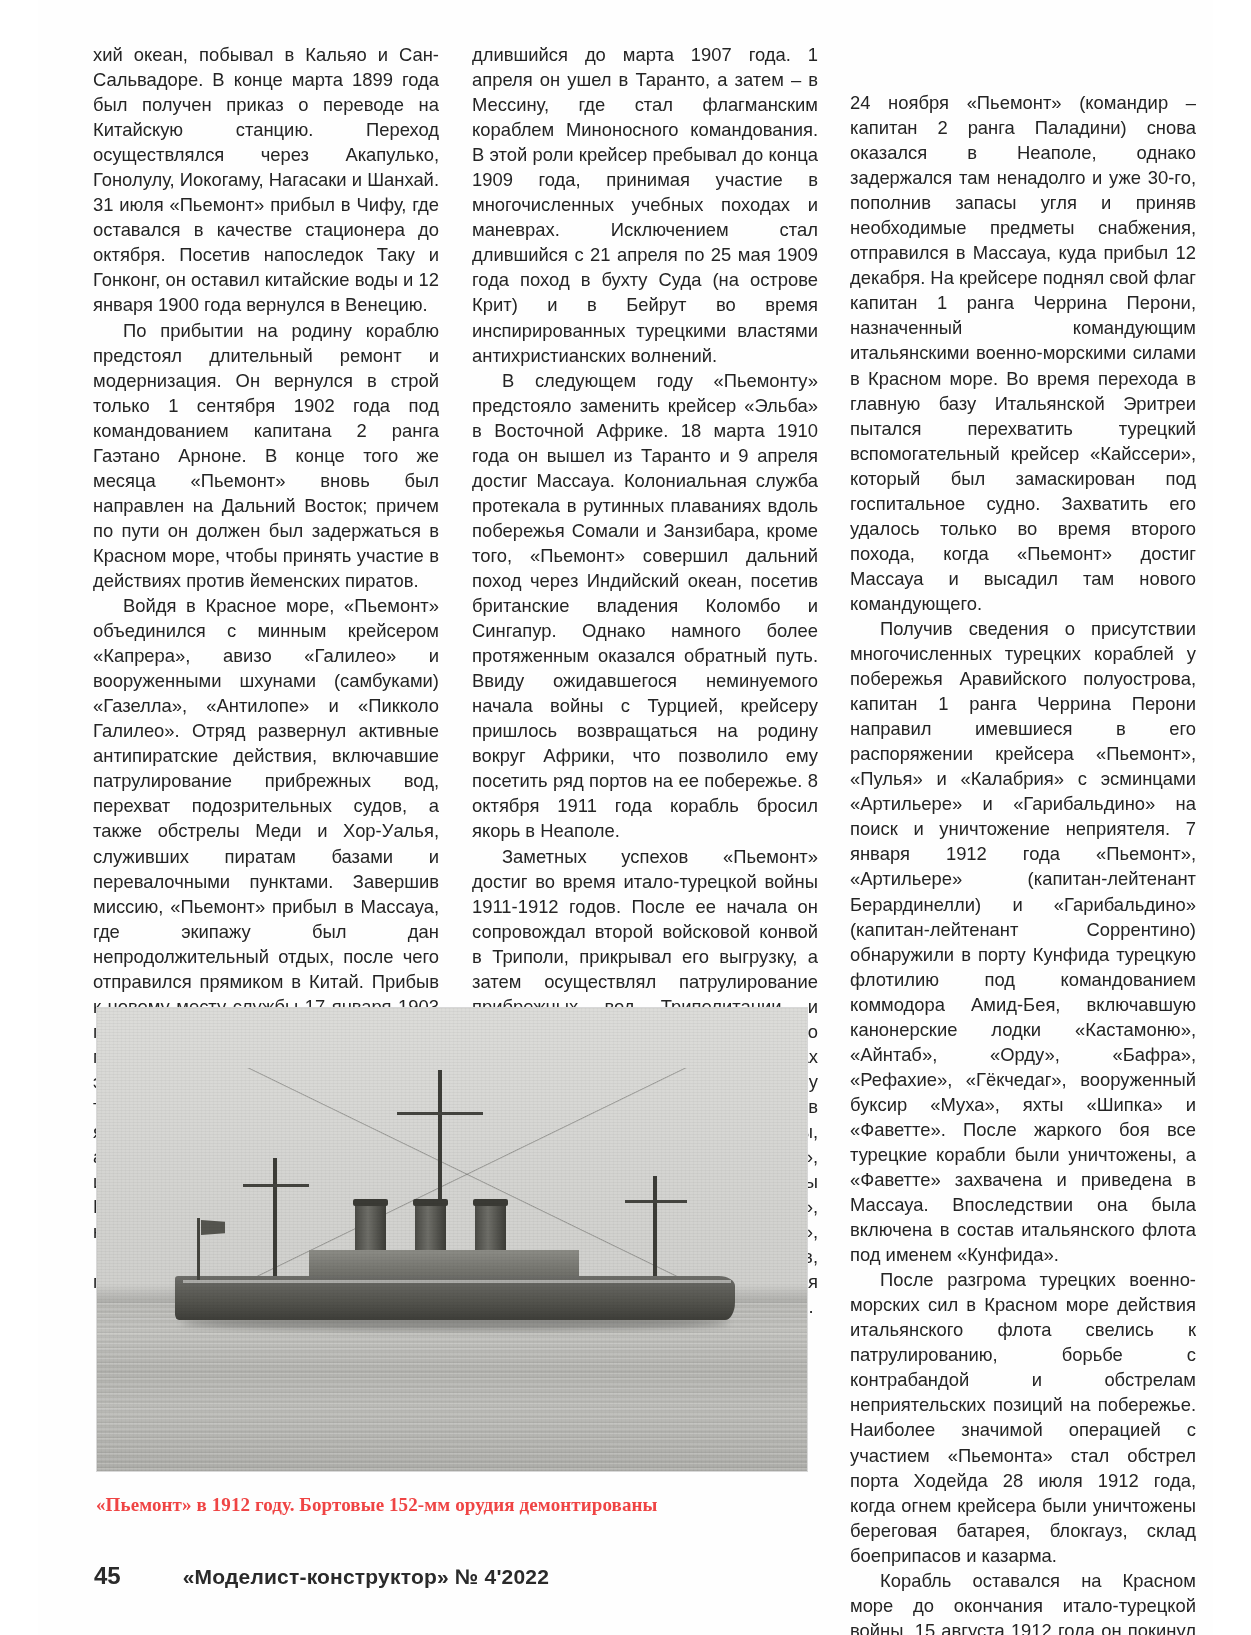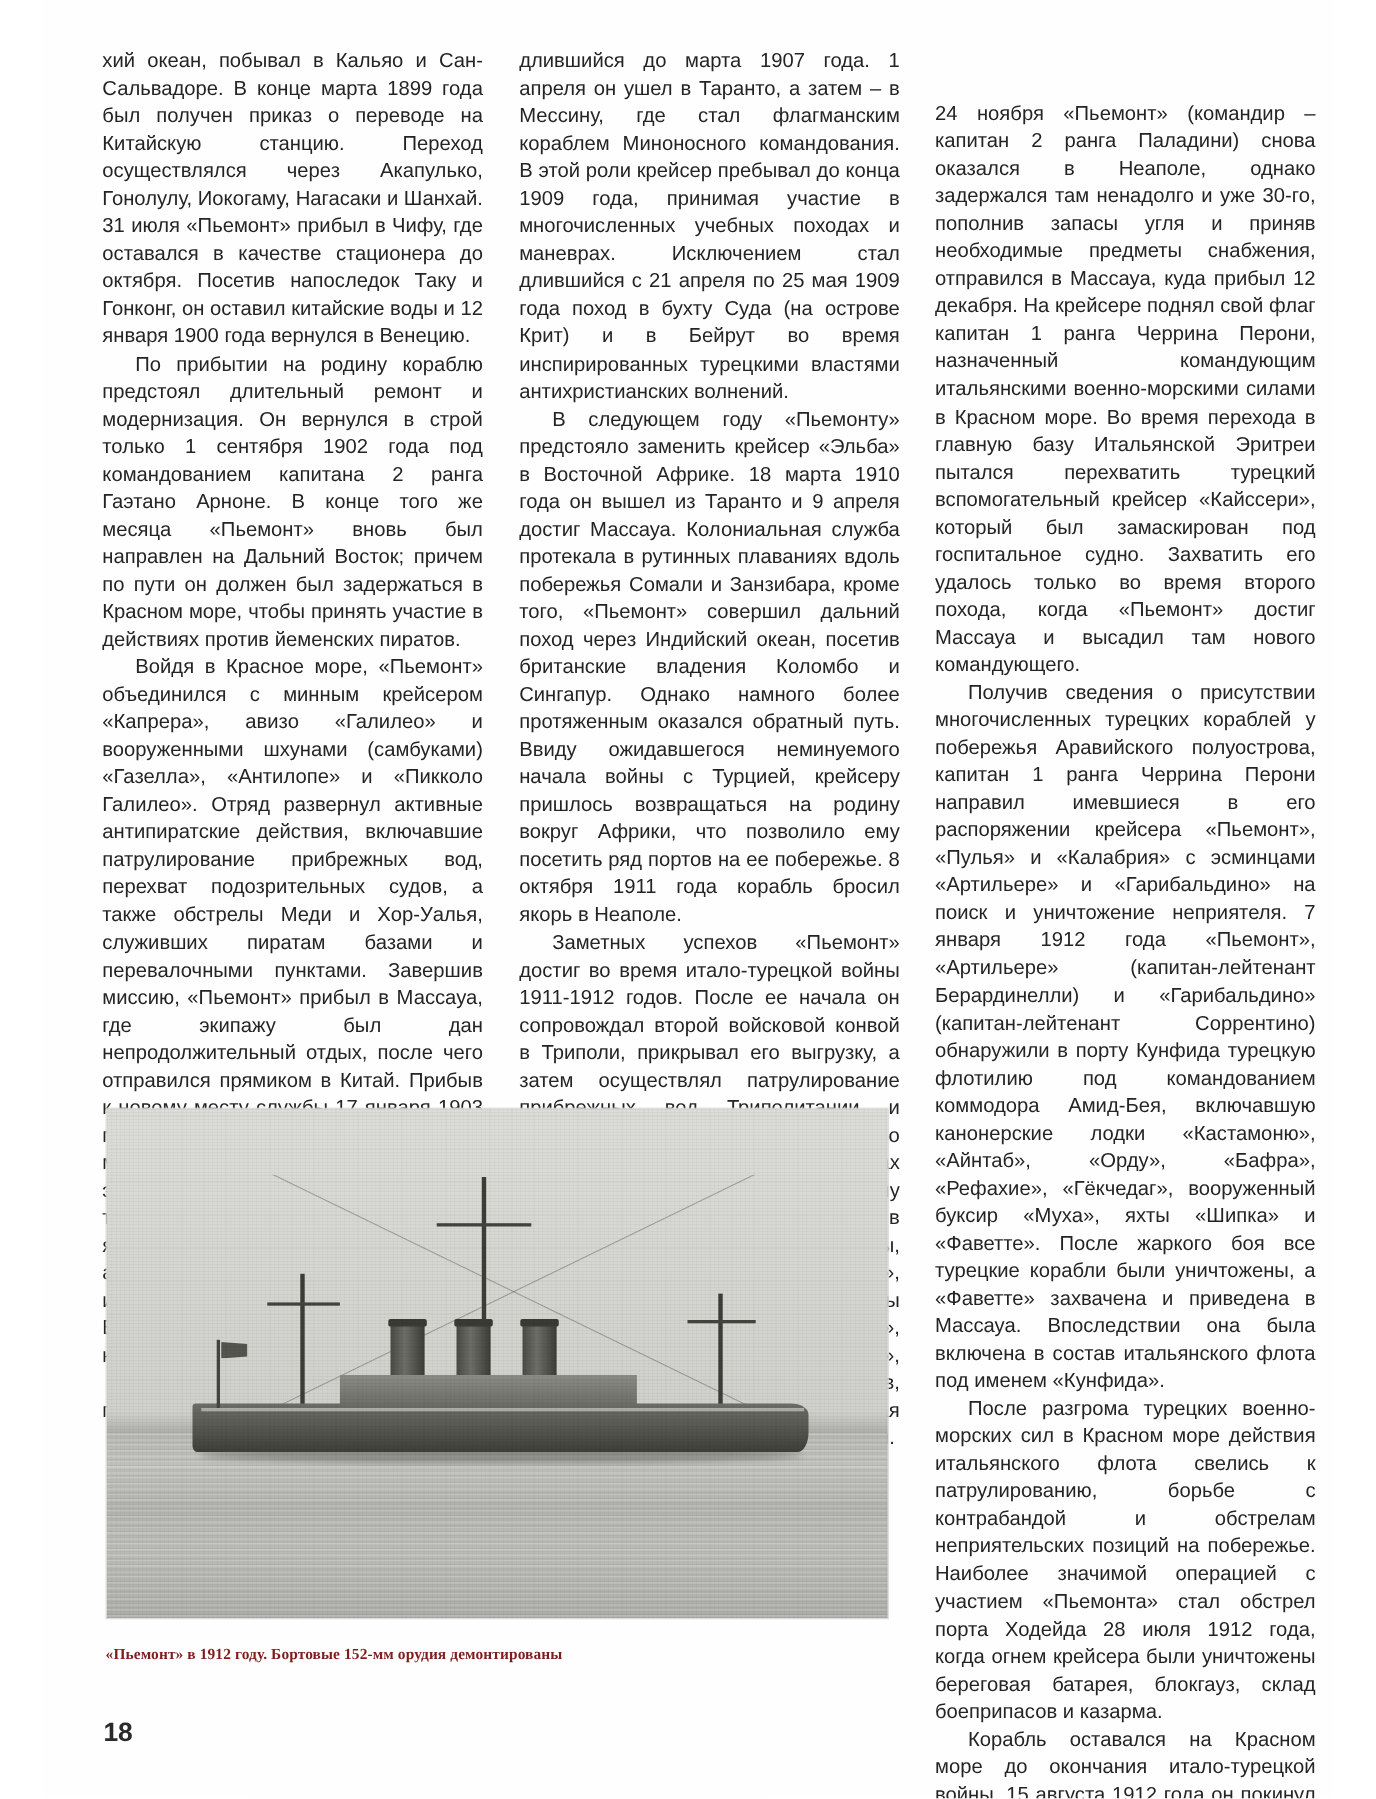--- a/index.html
+++ b/index.html
@@ -189,23 +189,23 @@
     inset: 0;
     background-image:
       repeating-linear-gradient(0deg, rgba(0,0,0,0.035) 0 1px, transparent 1px 3px),
       repeating-linear-gradient(90deg, rgba(0,0,0,0.025) 0 1px, transparent 1px 4px);
     pointer-events: none;
   }
   .caption {
     margin-top: 22px;
     font-family: "Liberation Serif", serif;
     font-weight: bold;
-    font-size: 14px;
+    font-size: 19px;
     line-height: 21px;
-    color: #7f1d1d;
+    color: #ef4444;
     letter-spacing: .1px;
   }
 
   
   .footer {
     position: absolute;
     left: 56px;
     top: 1562px;
     width: 1140px;
     display: flex;
@@ -270,16 +270,17 @@
       <div class="hull"></div>
       <div class="deckline"></div>
       <div class="bowstaff"></div>
       <div class="flag"></div>
       <div class="grain"></div>
     </div>
     <div class="caption">«Пьемонт» в 1912 году. Бортовые 152-мм орудия демонтированы</div>
   </div>
 
   <div class="footer">
-    <span class="folio">18</span>
+    <span class="folio">45</span>
+    <span class="imprint">«Моделист-конструктор» № 4'2022</span>
   </div>
 
 </div>
 
 </body></html>

